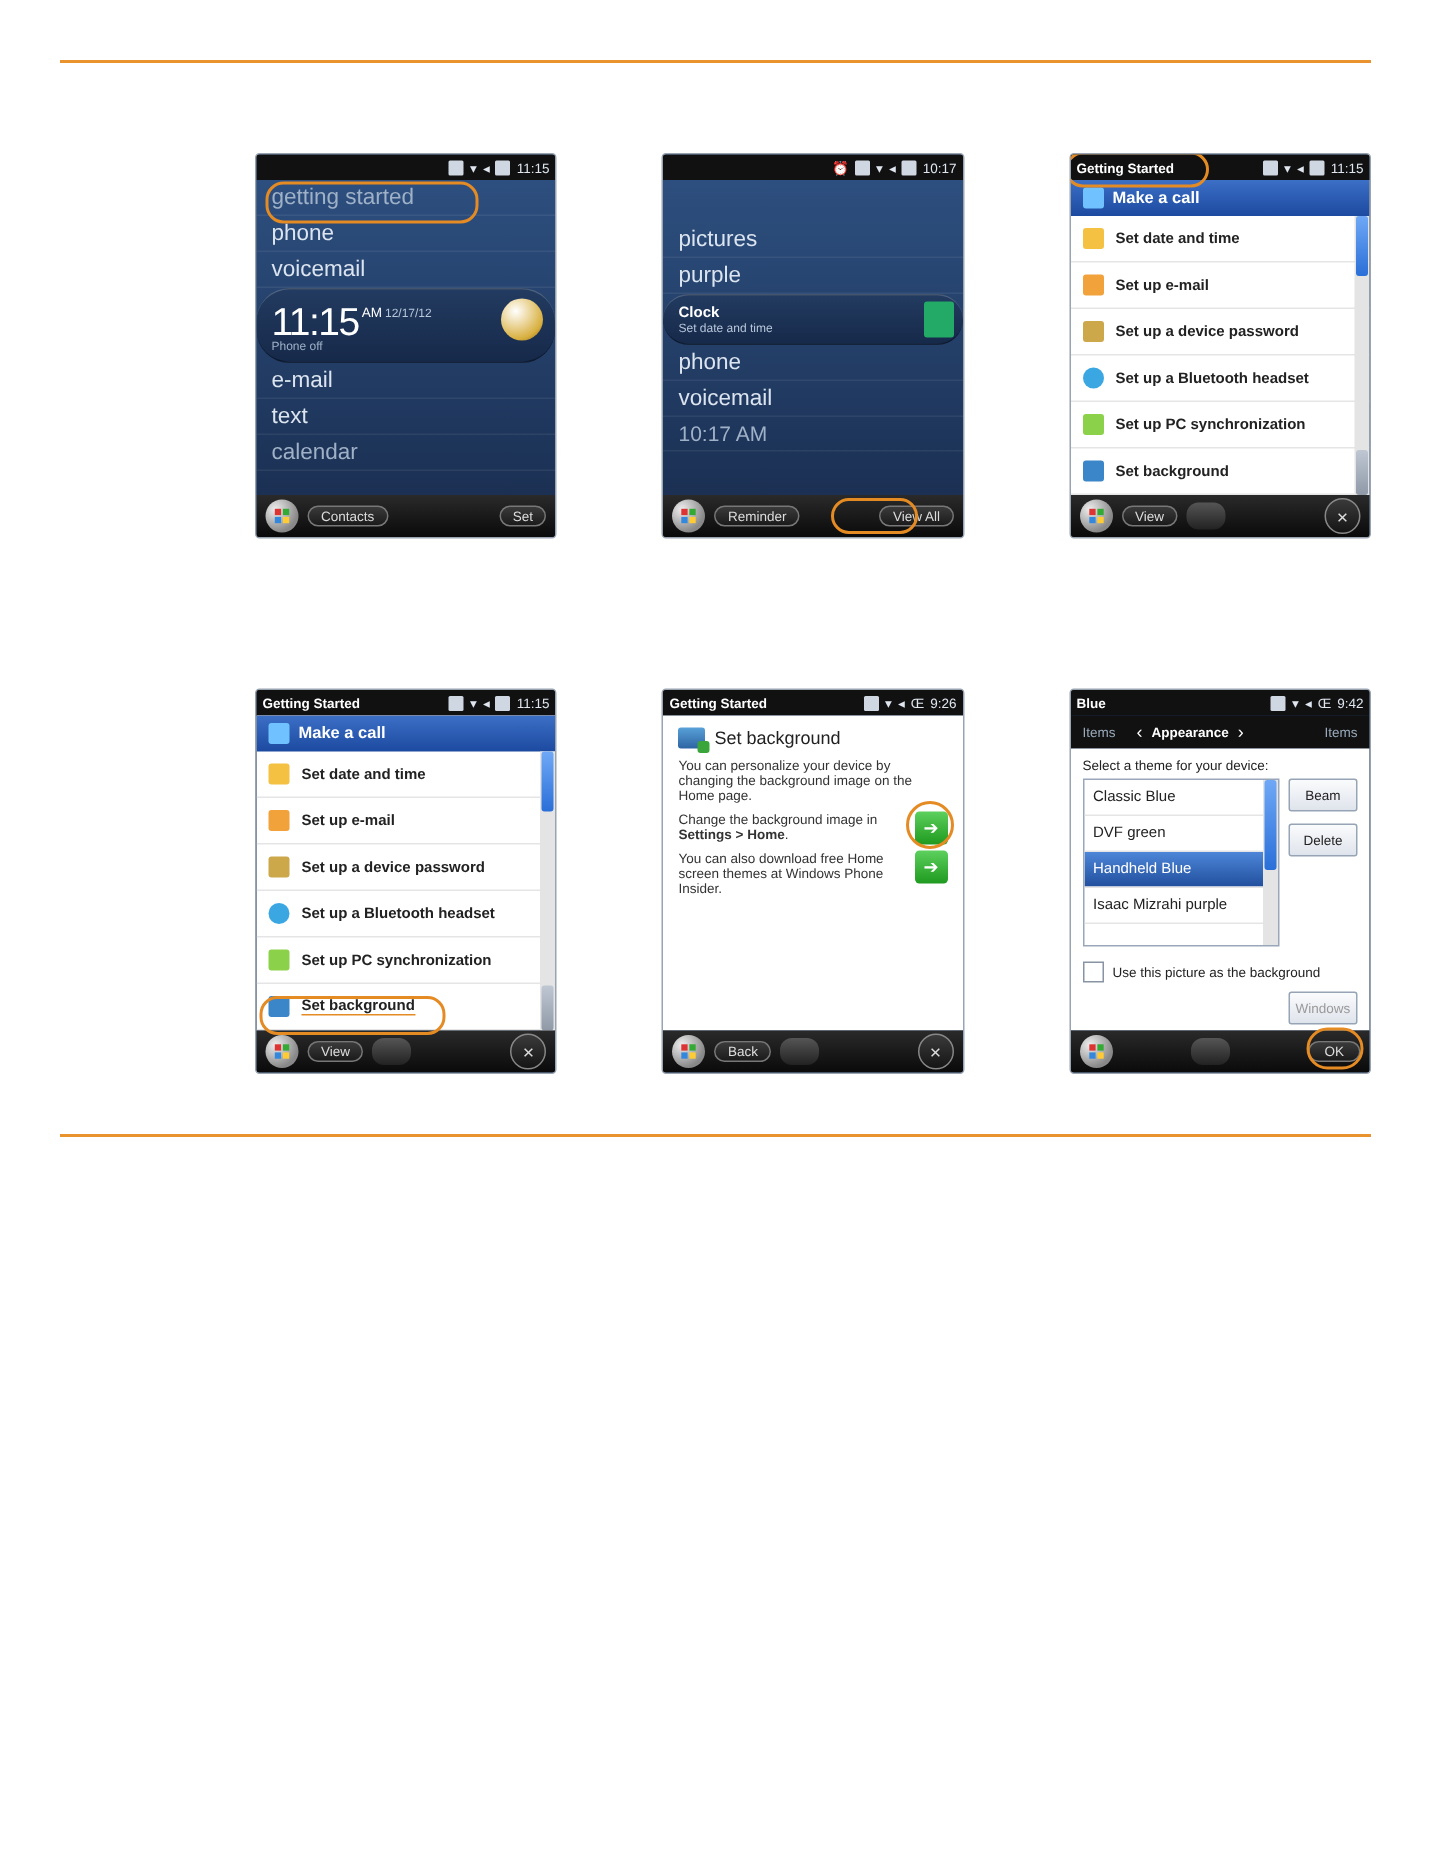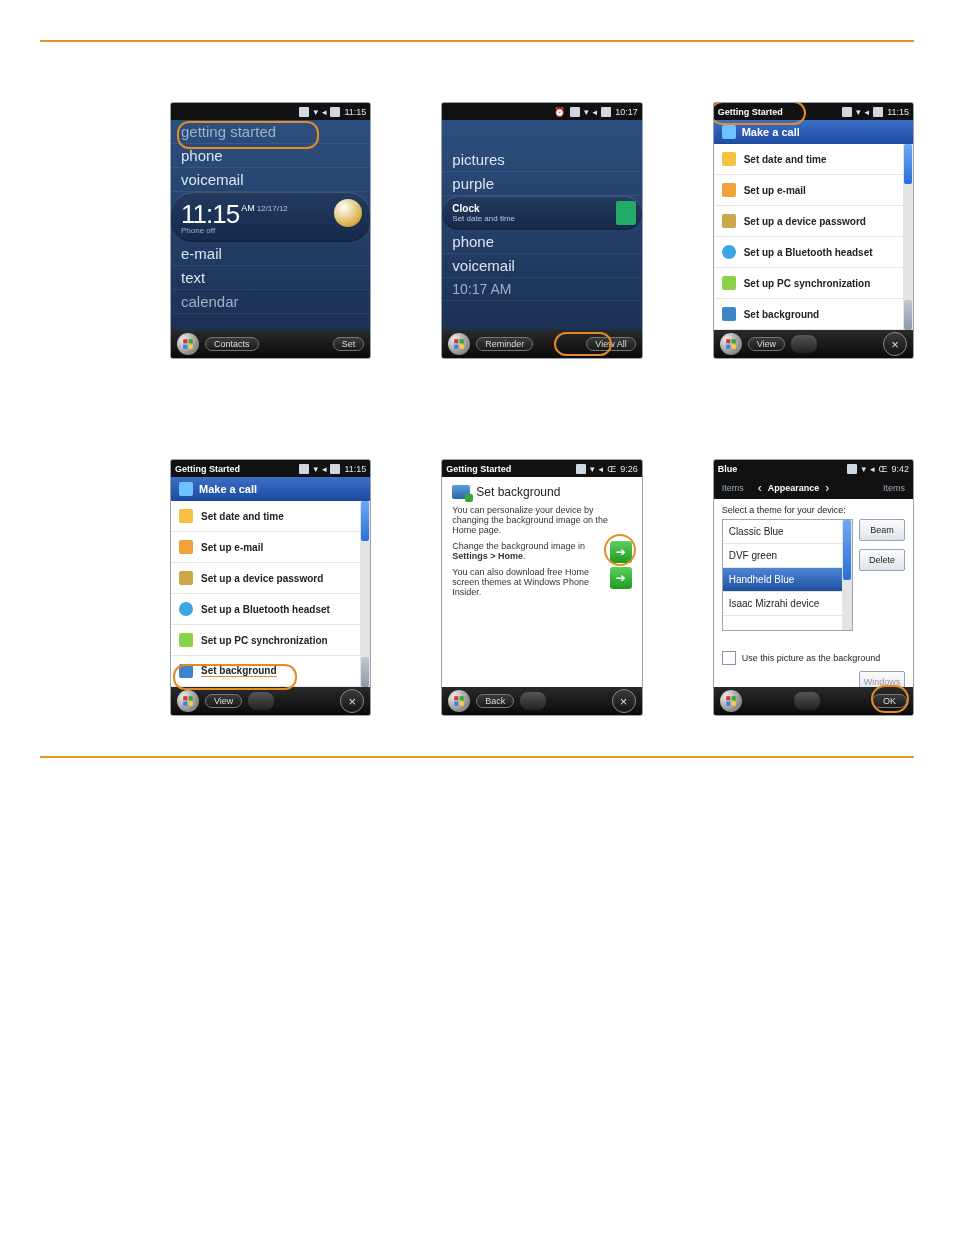--- a/index.html
+++ b/index.html
@@ -62,21 +62,21 @@
   .tabbar { height:22px; background:#111; color:#9ab; font-size:9px; display:flex; align-items:center; }
   .tabbar .ar { padding:0 6px; font-size:12px; color:#fff; }
   .tabbar .cur { color:#fff; font-weight:bold; }
   .apbody { position:absolute; top:39px; left:0; right:0; bottom:28px; background:#fff; padding:6px 8px; font-size:9px; color:#222; }
   .themebox { display:flex; gap:6px; margin-top:4px; }
   .themelist { flex:1; border:1px solid #9aa7ba; height:110px; overflow:hidden; position:relative; }
   .themelist .opt { padding:6px 6px; font-size:10px; border-bottom:1px solid #e5e5e5; }
   .themelist .opt.sel { background:linear-gradient(#4d86d8,#224f9e); color:#fff; }
   .btncol { display:flex; flex-direction:column; gap:8px; }
   .wbtn { width:44px; height:20px; border:1px solid #97a4b6; background:linear-gradient(#fafbfc,#dfe4ec); font-size:9px; text-align:center; line-height:20px; border-radius:2px; }
-  .chk { margin-top:20px; display:flex; gap:6px; align-items:center; }
+  .chk { margin-top:10px; display:flex; gap:6px; align-items:center; }
   .chk .box { width:12px; height:12px; border:1px solid #8893a3; }
   .browsebtn { float:right; margin-top:6px; color:#999; }
 
   
   .taboverlap { position:absolute; top:17px; left:0; right:0; height:22px; }
 </style>
 </head>
 <body>
 <div class="page">
 
@@ -346,21 +346,21 @@
      <span class="ar">›</span>
      <span style="padding:0 8px;margin-left:auto">Items</span>
    </div>
    <div class="apbody">
      <div>Select a theme for your device:</div>
      <div class="themebox">
        <div class="themelist">
          <div class="opt">Classic Blue</div>
          <div class="opt">DVF green</div>
          <div class="opt sel">Handheld Blue</div>
-         <div class="opt">Isaac Mizrahi device</div>
+         <div class="opt">Isaac Mizrahi purple</div>
          <div class="scrolltrack" style="top:0">
                 <div class="thumb" style="height:60px"></div>
               </div>
        </div>
        <div class="btncol">
          <div class="wbtn">Beam</div>
          <div class="wbtn">Delete</div>
        </div>
      </div>
      <div class="chk">

